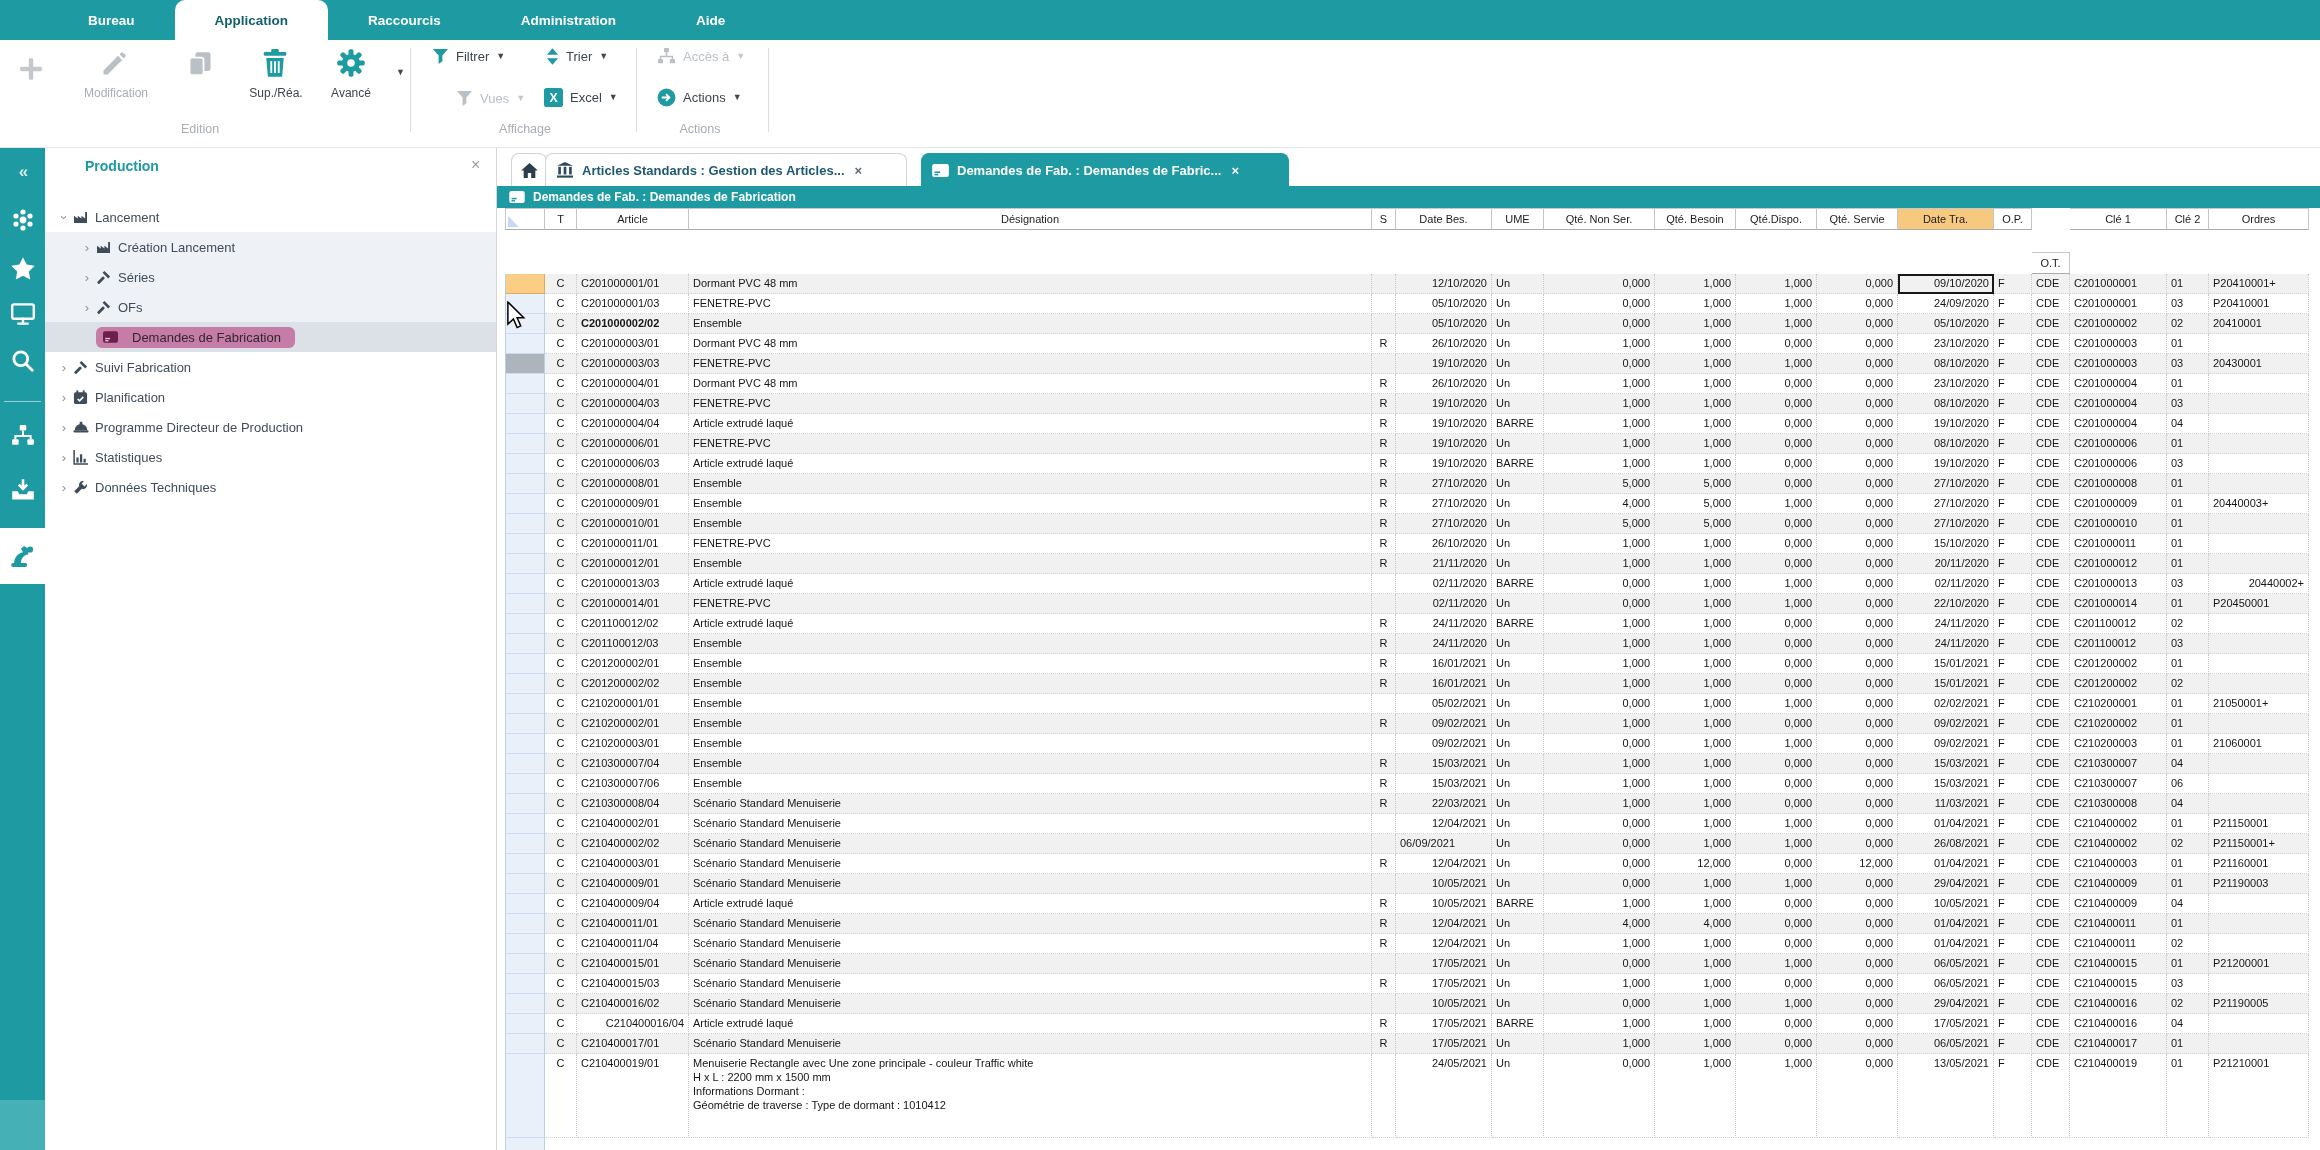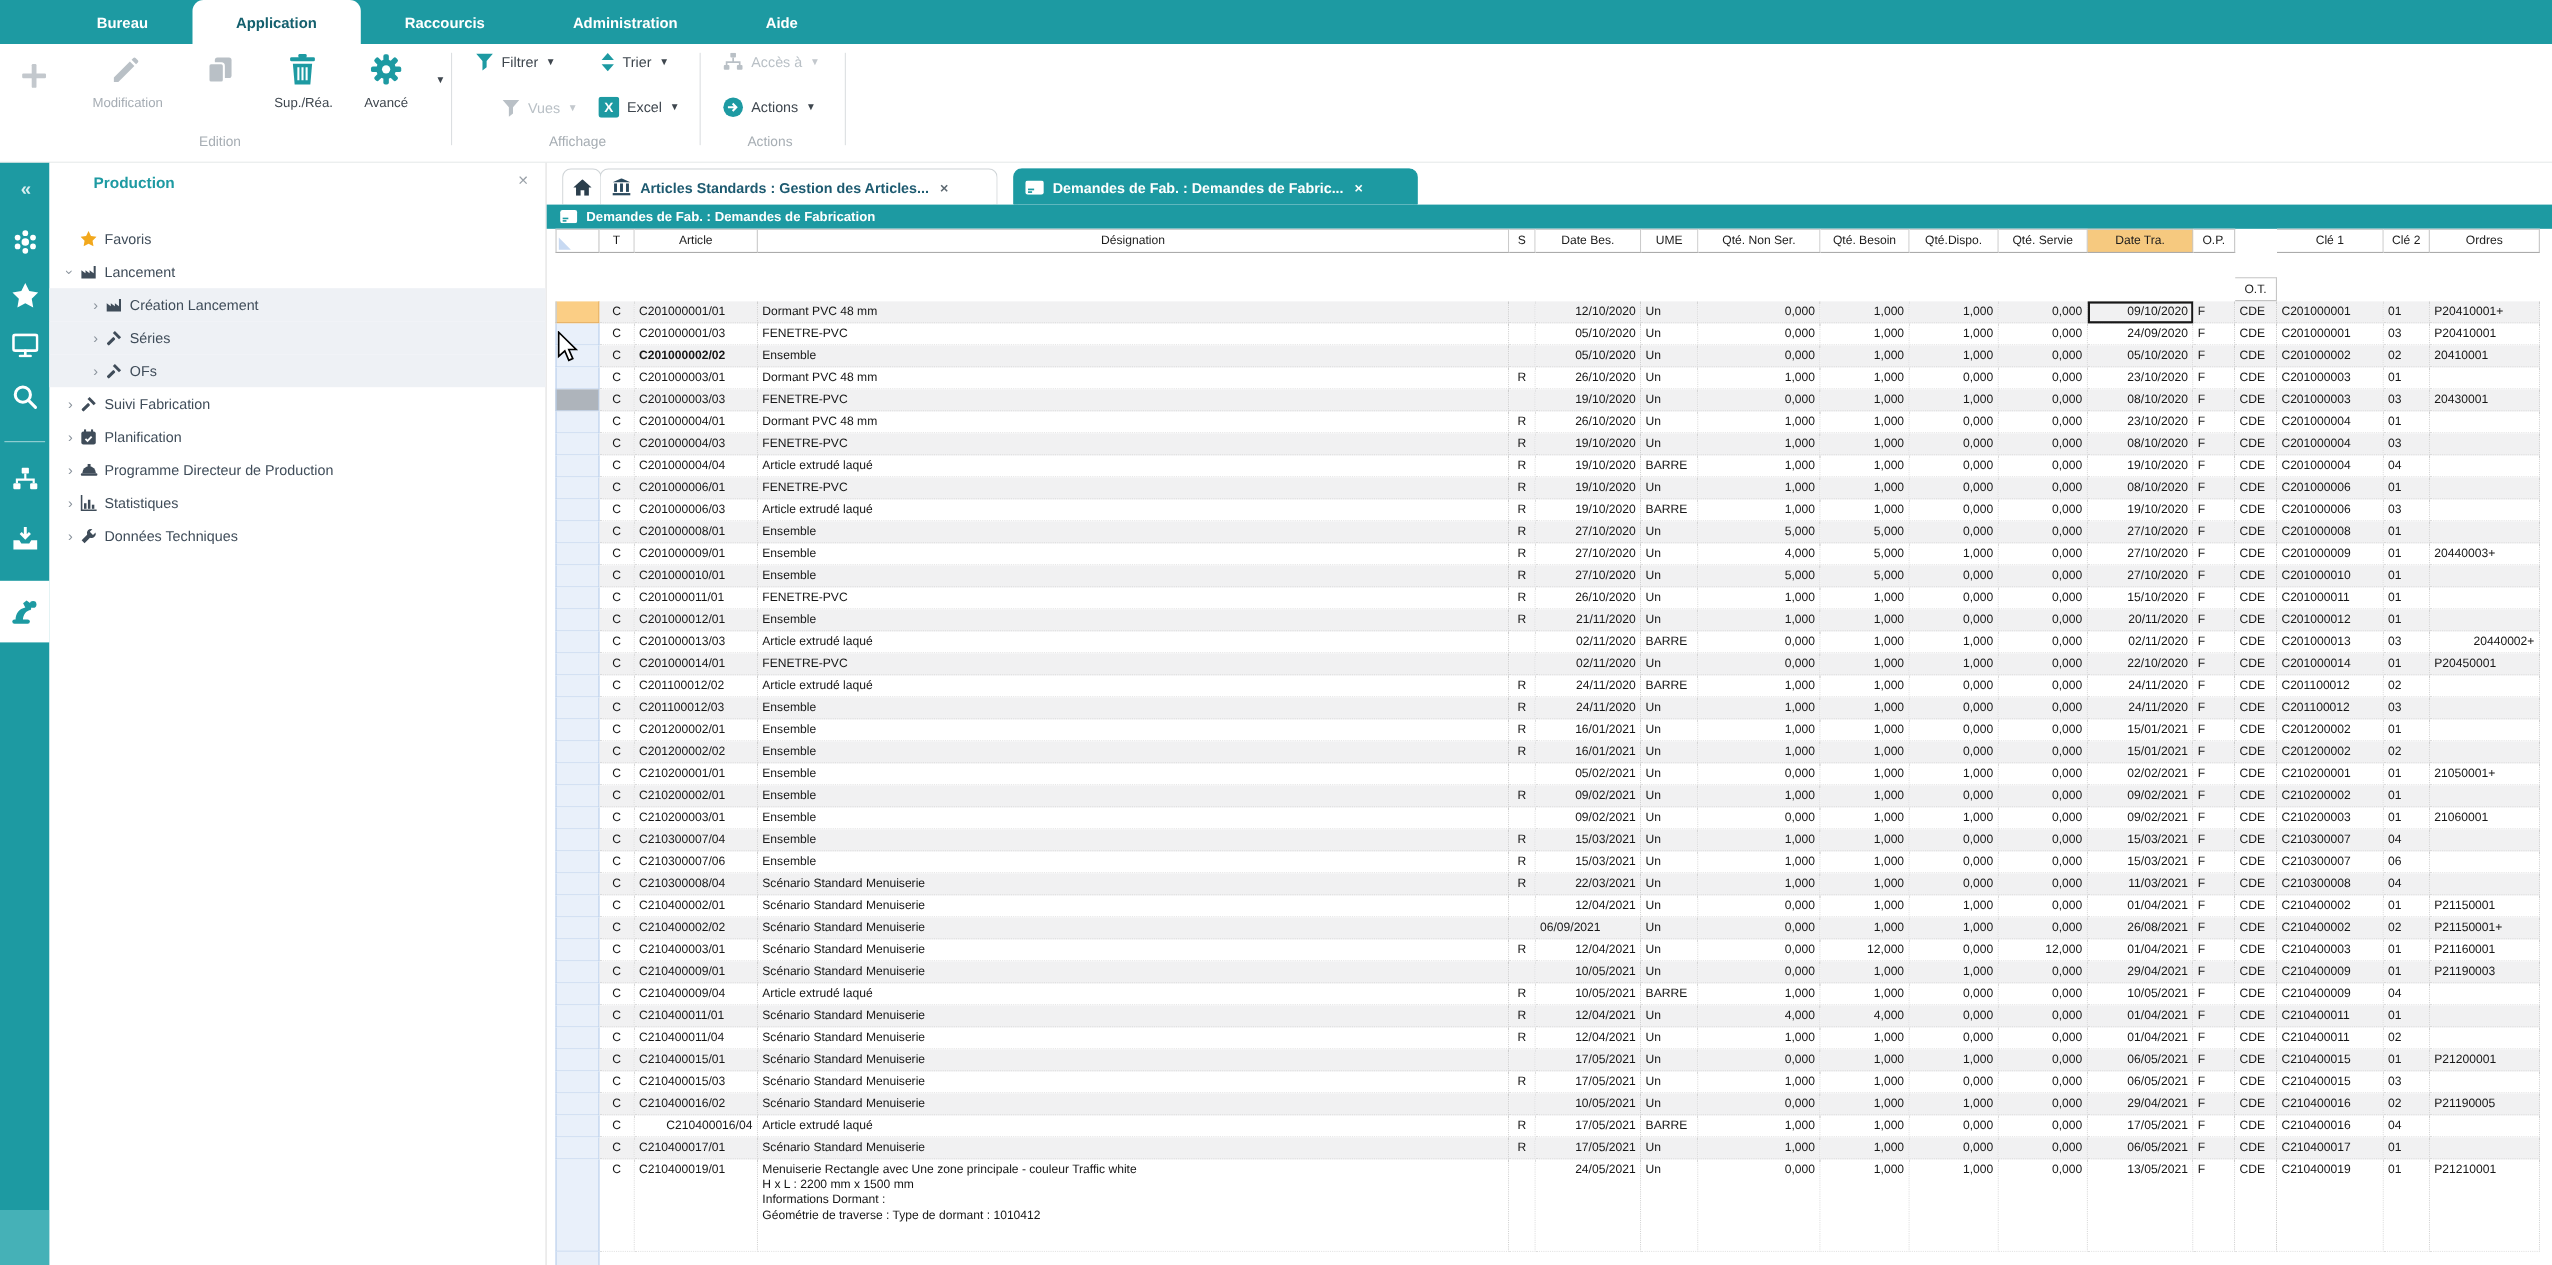--- a/index.html
+++ b/index.html
@@ -288,29 +288,20 @@
         </span>
     </div>
     <div class="rail-bottom"></div>
   </div>
 
   <div class="sidepanel">
     <div class="panel-title">Production</div>
     <div class="panel-close">×</div>
     <div class="tree">
         <div class="tree-item d1">
-          <span class="chev"></span>
-          <span class="ticon">
-            <svg width="15" height="14" viewBox="0 0 16 15" fill="#f2a81d">
-              <path d="M8 0l2.4 4.9 5.4.8-3.9 3.8.9 5.4L8 12.3l-4.8 2.6.9-5.4L.2 5.7l5.4-.8z"></path>
-            </svg>
-          </span>
-          <span>Favoris</span>
-        </div>
-        <div class="tree-item d1">
           <span class="chev expanded">›</span>
           <span class="ticon">
             <svg width="15" height="13" viewBox="0 0 16 14" fill="#3f4c59">
               <path d="M1 13V5l4 3V5l4 3V5l4 3V1h2v12z"></path>
             </svg>
           </span>
           <span>Lancement</span>
         </div>
         <div class="tree-item d2 subbg">
           <span class="chev">›</span>
@@ -333,20 +324,33 @@
         </div>
         <div class="tree-item d2 subbg">
           <span class="chev">›</span>
           <span class="ticon">
             <svg width="15" height="15" viewBox="0 0 16 16" fill="#3f4c59">
               <path d="M9 1l6 6-2 2-6-6z"></path>
               <rect x="0.6" y="9.4" width="9.4" height="3" rx="1" transform="rotate(-45 5.3 10.9)"></rect>
             </svg>
           </span>
           <span>OFs</span>
+        </div>
+        <div class="tree-item d2 selrow">
+          <span class="chev"></span>
+          <span class="pill">
+            <span class="ticon">
+              <svg width="15" height="12" viewBox="0 0 18 14">
+                <rect width="18" height="14" rx="2.4" fill="#6b1f4b"></rect>
+                <rect x="2.6" y="8" width="6" height="1.7" fill="#e7b9d2"></rect>
+                <rect x="2.6" y="10.6" width="4" height="1.7" fill="#e7b9d2"></rect>
+              </svg>
+            </span>
+            <span>Demandes de Fabrication</span>
+          </span>
         </div>
         <div class="tree-item d1">
           <span class="chev">›</span>
           <span class="ticon">
             <svg width="15" height="15" viewBox="0 0 16 16" fill="#3f4c59">
               <path d="M9 1l6 6-2 2-6-6z"></path>
               <rect x="0.6" y="9.4" width="9.4" height="3" rx="1" transform="rotate(-45 5.3 10.9)"></rect>
             </svg>
           </span>
           <span>Suivi Fabrication</span>

